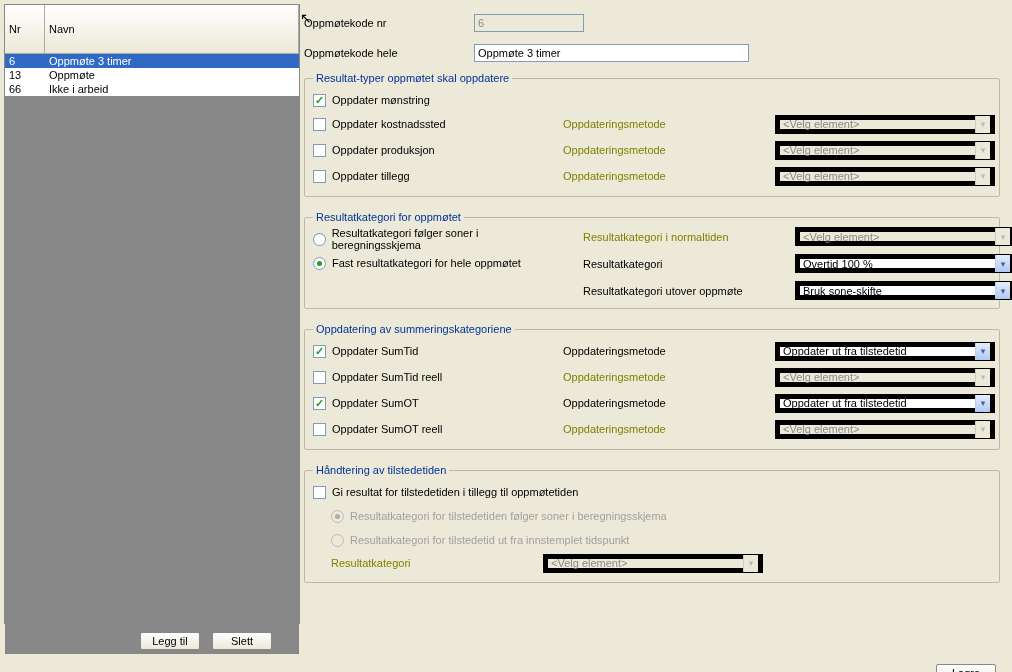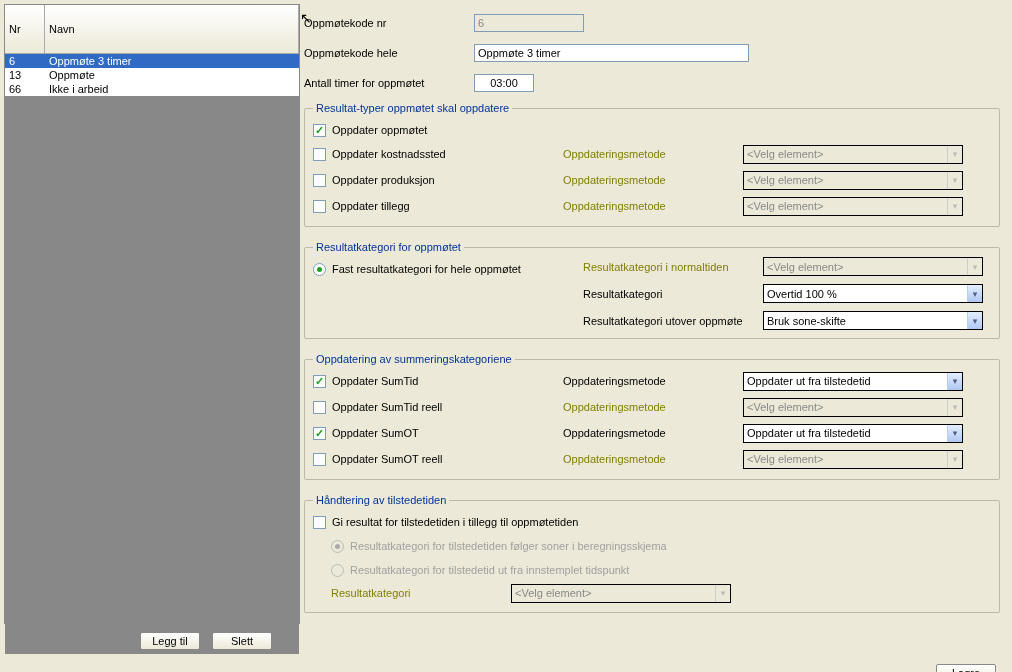--- a/index.html
+++ b/index.html
@@ -38,21 +38,21 @@
 .chkbox.checked::after { content:"✓"; color:#21a121; font-size:11px; font-weight:bold; line-height:11px; }
 .radbox { border-radius:50%; }
 .radbox.checked::after { content:""; width:5px; height:5px; border-radius:50%; background:#21a121; }
 .chkbox.disabled, .radbox.disabled { background:#ece9d8; border-color:#bbb; }
 .radbox.disabled.checked::after { background:#aaa; }
 
 .olive { color:#808000; }
 .grey { color:#a0a0a0; }
 
 
-.select { border:1px solid #000000; background:#fff; height:19px; width:220px; display:flex; align-items:center; justify-content:space-between; padding:0 0 0 3px; }
+.select { border:5px solid #000000; background:#fff; height:19px; width:220px; display:flex; align-items:center; justify-content:space-between; padding:0 0 0 3px;margin-left:32px; }
 .select.disabled { background:#ece9d8; color:#888; }
 .select .arrow { width:15px; height:17px; background:linear-gradient(#e4eefd,#afc8f3); border-left:1px solid #b7cdf1; display:flex; align-items:center; justify-content:center; color:#4d6185; font-size:9px;}
 .select.disabled .arrow { background:#ece9d8; border-left:1px solid #ccc; color:#bbb;}
 
 .group1-grid { display:grid; grid-template-columns: 250px 180px 220px; row-gap:2px; align-items:center;}
 .group2-left { display:flex; flex-direction:column; }
 .group2 { display:flex; gap:20px; }
 .group2-right { display:grid; grid-template-columns:180px 220px; row-gap:8px; align-items:center; }
 .group3-grid { display:grid; grid-template-columns:250px 180px 220px; row-gap:2px; align-items:center;}
 
@@ -92,30 +92,26 @@
 
 <div class="form-area">
   <div class="row">
     <span class="lbl">Oppmøtekode nr</span>
     <input type="text" class="disabled-input" style="width: 110px;" readonly="" value="6">
   </div>
   <div class="row">
     <span class="lbl">Oppmøtekode hele</span>
     <input type="text" style="width: 275px;" value="Oppmøte 3 timer">
   </div>
-  <div class="row">
-    <span class="lbl">Antall timer for oppmøtet</span>
-    <input type="text" style="width: 60px; text-align: center;" value="03:00">
-  </div>
 
   <fieldset>
     <legend>Resultat-typer oppmøtet skal oppdatere</legend>
     <div class="check">
         <span class="chkbox checked"></span>
-        <span>Oppdater oppmøtet</span>
+        <span>Oppdater mønstring</span>
       </div>
     <div class="group1-grid">
       <div class="check">
           <span class="chkbox"></span>
           <span>Oppdater kostnadssted</span>
         </div>
       <span class="olive">Oppdateringsmetode</span>
       <div class="select disabled">
           <span>&lt;Velg element&gt;</span>
           <span class="arrow">▾</span>
@@ -140,20 +136,24 @@
           <span>&lt;Velg element&gt;</span>
           <span class="arrow">▾</span>
         </div>
     </div>
   </fieldset>
 
   <fieldset>
     <legend>Resultatkategori for oppmøtet</legend>
     <div class="group2">
       <div class="group2-left" style="width:250px">
+        <div class="radio">
+            <span class="radbox"></span>
+            <span>Resultatkategori følger soner i beregningsskjema</span>
+          </div>
         <div class="radio">
             <span class="radbox checked"></span>
             <span>Fast resultatkategori for hele oppmøtet</span>
           </div>
       </div>
       <div class="group2-right">
         <span class="olive">Resultatkategori i normaltiden</span>
         <div class="select disabled">
             <span>&lt;Velg element&gt;</span>
             <span class="arrow">▾</span>

